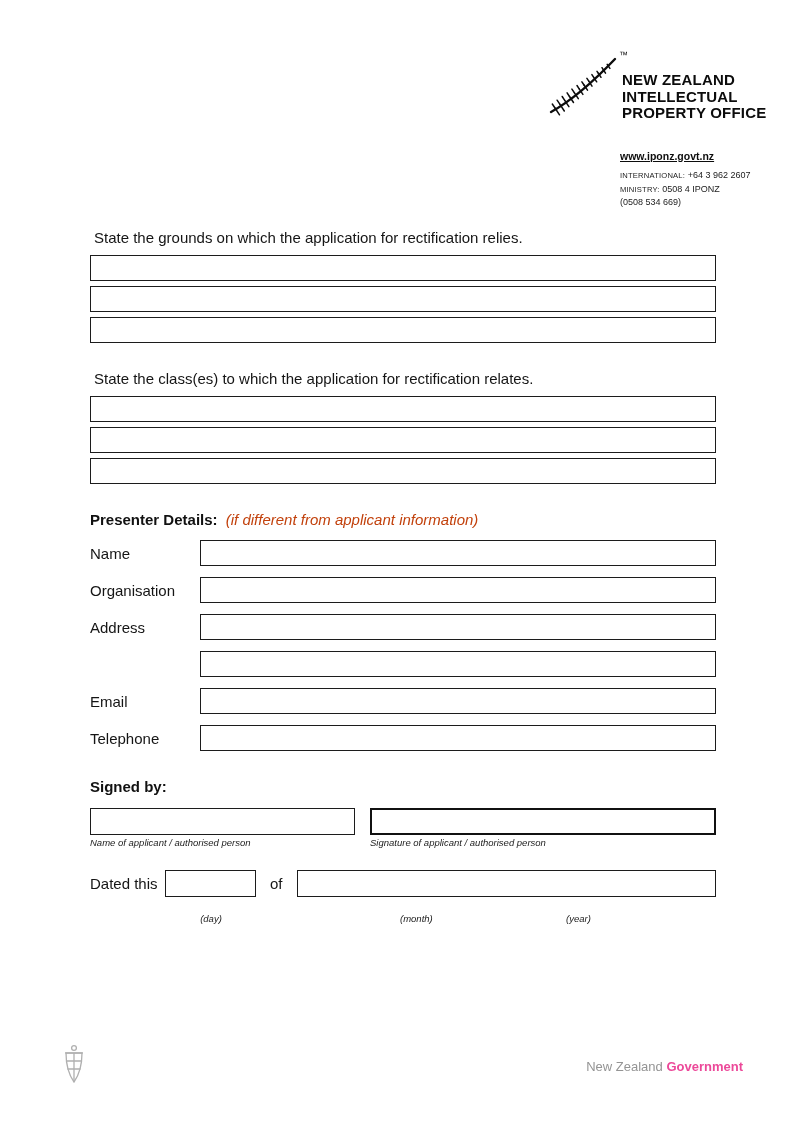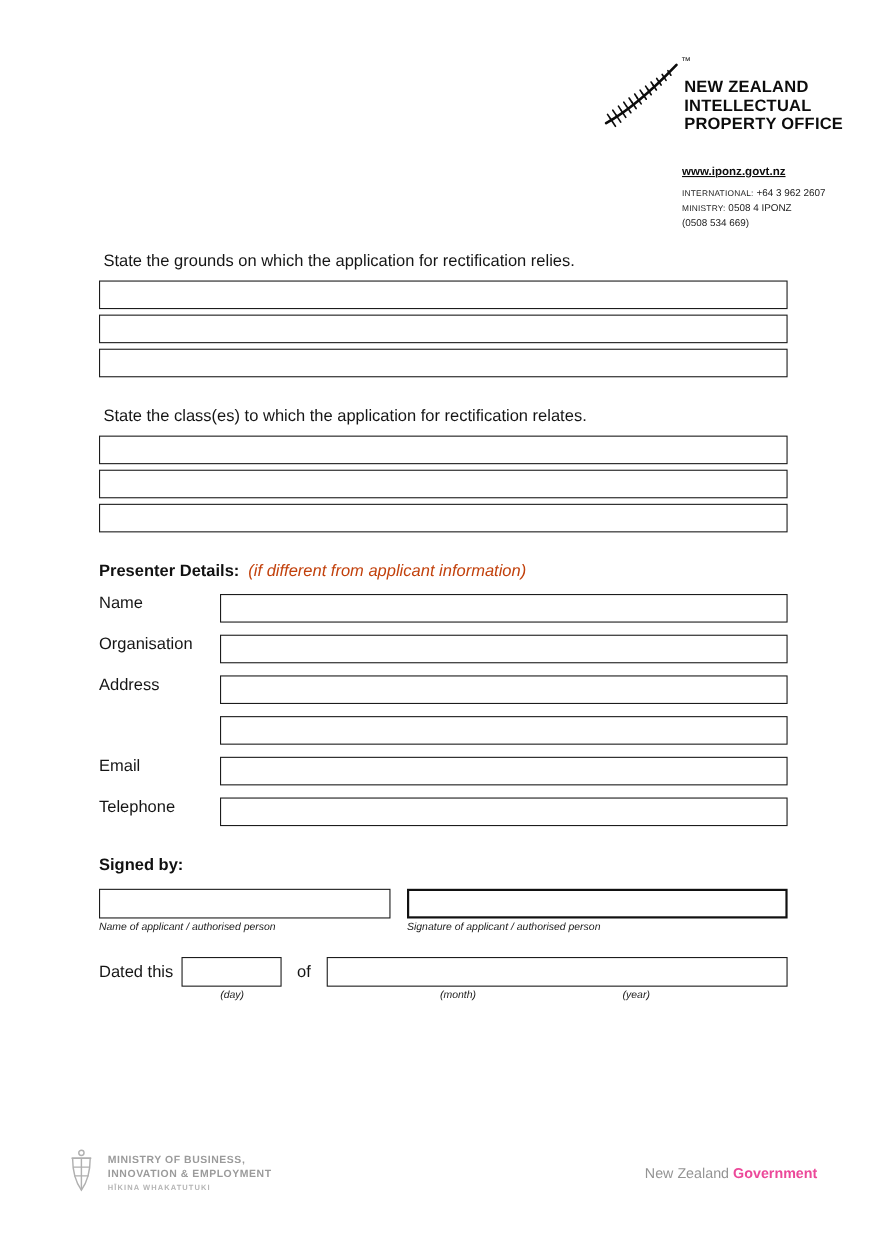--- a/index.html
+++ b/index.html
@@ -38,21 +38,21 @@
     border: 1.4px solid #1c1c1c; border-radius: 0; background: #fff;
     margin: 0 0 5px 0; padding: 0 6px; font: 14px "Liberation Sans", sans-serif;
   }
   .gap-section { margin-top: 27px; }
 
   .presenter-heading { margin-top: 27px; font-size: 15px; }
   .presenter-heading .bold { font-weight: bold; color:#111; }
   .presenter-heading .note { font-style: italic; color: #c2410c; margin-left: 4px; }
 
   .field-rows { margin-top: 12px; }
-  .field-row { display: flex; align-items: flex-start; margin-bottom: 11px; }
+  .field-row { display: flex; align-items: center; margin-bottom: 11px; }
   .field-label { width: 110px; font-size: 15px; color:#151515; flex: none; }
   .field-input {
     flex: 1; height: 26px; border: 1.4px solid #1c1c1c; background:#fff;
     padding: 0 6px; font: 14px "Liberation Sans", sans-serif;
   }
 
   .signed-heading { margin-top: 27px; font-size: 15px; font-weight: bold; color:#111; }
   .signed-row { margin-top: 13px; display: flex; }
   .sign-name-input {
     width: 265px; height: 27px; border: 1.3px solid #1c1c1c; background:#fff;
@@ -71,21 +71,21 @@
   .dated-label { font-size: 15px; color:#151515; width: 75px; flex: none; }
   .day-input {
     width: 91px; height: 27px; border: 1.4px solid #1c1c1c; background:#fff;
     padding: 0 6px; font: 14px "Liberation Sans", sans-serif; flex: none;
   }
   .of-label { font-size: 15px; color:#151515; margin: 0 14px 0 14px; flex: none; }
   .monthyear-input {
     flex: 1; height: 27px; border: 1.4px solid #1c1c1c; background:#fff;
     padding: 0 6px; font: 14px "Liberation Sans", sans-serif;
   }
-  .dated-captions { position: relative; height: 14px; margin-top: 2px; }
+  .dated-captions { position: relative; height: 14px; margin-top: 16px; }
   .dated-captions .cap-day   { position: absolute; left: 121px; transform: translateX(-50%); }
   .dated-captions .cap-month { position: absolute; left: 310px; }
   .dated-captions .cap-year  { position: absolute; left: 476px; }
 
   
   .footer { position: absolute; left: 58px; right: 57px; top: 1044px; display: flex; align-items: center; }
   .crest-wrap { width: 32px; height: 44px; flex: none; }
   .ministry-text { margin-left: 8px; }
   .ministry-line { font-size: 9.5px; font-weight: bold; color: #9b9b9b; letter-spacing: 0.5px; line-height: 13px; }
   .ministry-maori { font-size: 6.8px; color: #b5b5b5; letter-spacing: 1px; margin-top: 3px; font-weight: bold; }
@@ -198,24 +198,19 @@
       <svg width="32" height="44" viewBox="0 0 32 44" aria-hidden="true">
         <g fill="none" stroke="#b0b0b0" stroke-width="1.3">
           <circle cx="16" cy="4" r="2.4"></circle>
           <path d="M7 9 h18"></path>
           <path d="M8 9 c0 14 3 22 8 29 c5 -7 8 -15 8 -29 z"></path>
           <path d="M16 9 v29"></path>
           <path d="M8.5 17 h15 M9.5 25 h13"></path>
         </g>
       </svg>
     </div>
-    <div class="ministry-text">
-      <div class="ministry-line">MINISTRY OF BUSINESS,</div>
-      <div class="ministry-line">INNOVATION &amp; EMPLOYMENT</div>
-      <div class="ministry-maori">HĪKINA WHAKATUTUKI</div>
-    </div>
     <div class="nz-govt">
       <span class="g1">New Zealand</span>
       <span class="g2">Government</span>
     </div>
   </div>
 
 </div>
 
 </body></html>

